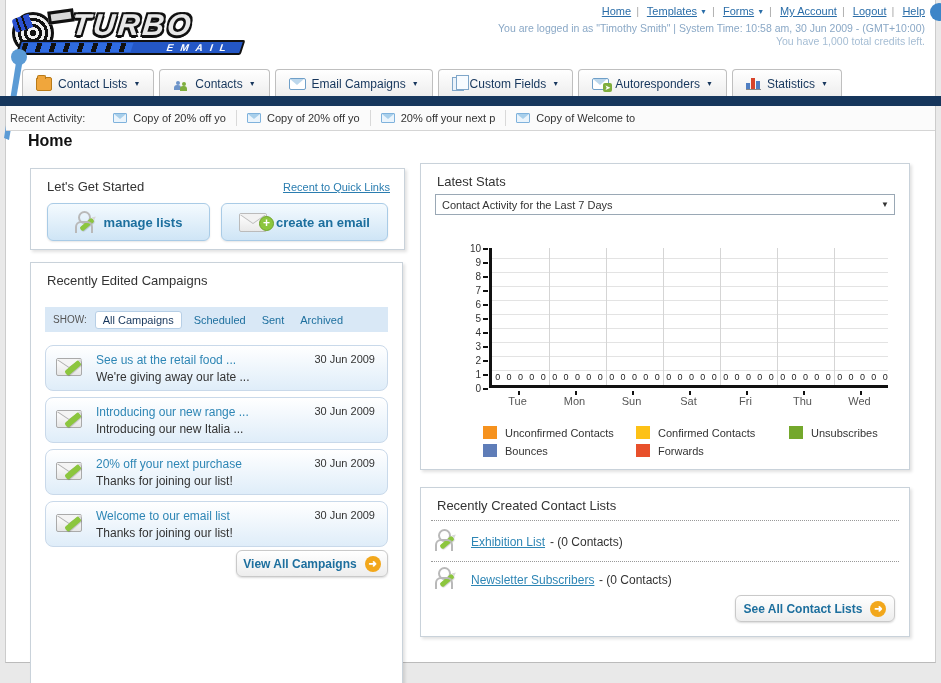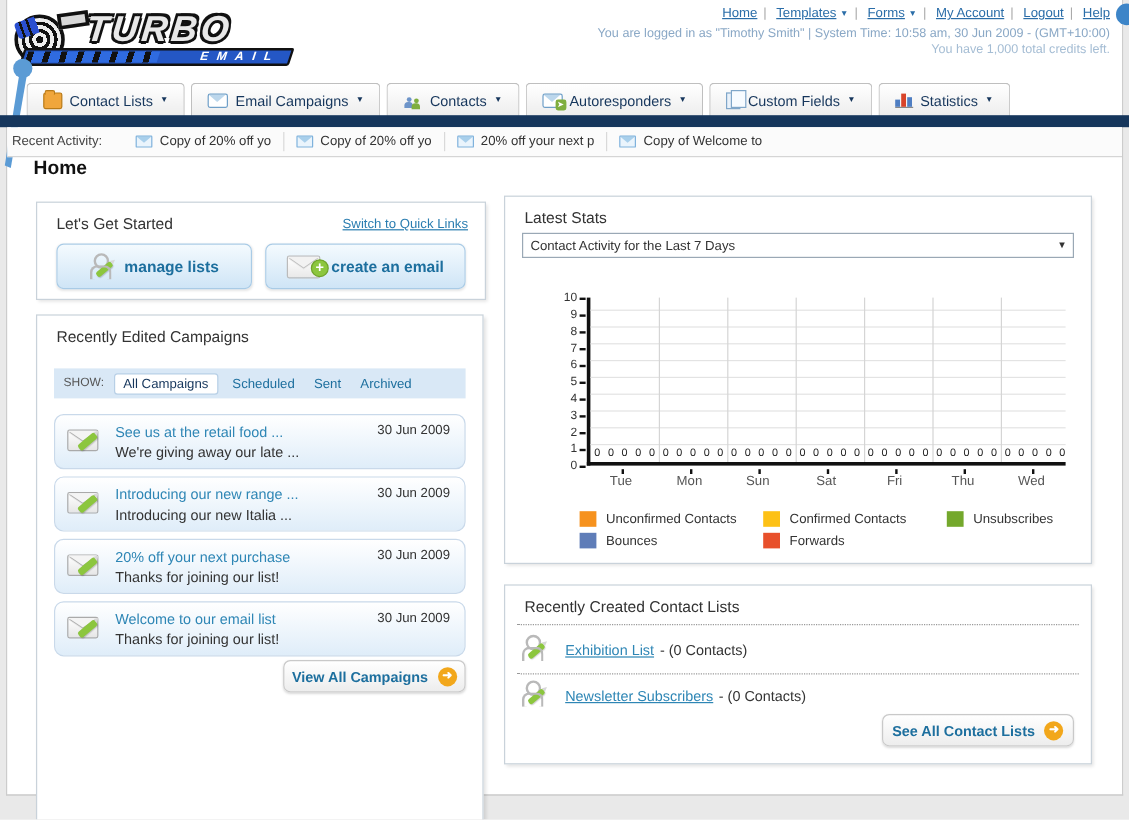--- a/index.html
+++ b/index.html
@@ -191,42 +191,42 @@
   <div class="help-dot"></div>
 
   <div class="nav-row">
     <div class="nav-tabs">
       <div class="tab">
         <span class="ic ic-folder"></span>
         <span>Contact Lists</span>
         <span class="dd-arrow">▼</span>
       </div>
       <div class="tab">
-        <span class="ic ic-env"></span>
-        <span>Email Campaigns</span>
-        <span class="dd-arrow">▼</span>
-      </div>
-      <div class="tab">
         <span class="ic">
             <span class="person p-blue"></span>
             <span class="person p-green"></span>
           </span>
         <span>Contacts</span>
         <span class="dd-arrow">▼</span>
       </div>
       <div class="tab">
+        <span class="ic ic-env"></span>
+        <span>Email Campaigns</span>
+        <span class="dd-arrow">▼</span>
+      </div>
+      <div class="tab">
+        <span class="ic ic-docs"></span>
+        <span>Custom Fields</span>
+        <span class="dd-arrow">▼</span>
+      </div>
+      <div class="tab">
         <span class="ic ic-env">
             <span class="badge-green-arrow">➤</span>
           </span>
         <span>Autoresponders</span>
-        <span class="dd-arrow">▼</span>
-      </div>
-      <div class="tab">
-        <span class="ic ic-docs"></span>
-        <span>Custom Fields</span>
         <span class="dd-arrow">▼</span>
       </div>
       <div class="tab">
         <span class="ic ic-bars">
             <i></i>
             <i></i>
             <i></i>
           </span>
         <span>Statistics</span>
         <span class="dd-arrow">▼</span>
@@ -252,21 +252,21 @@
     <span class="act-item" style="border-right:none;">
       <span class="mini-env"></span>
       <span>Copy of Welcome to</span>
     </span>
   </div>
 
   <div class="home-title">Home</div>
 
   <div class="panel p-start">
     <div class="panel-title">Let's Get Started</div>
-    <a class="switch-link">Switch to Quick Links</a>
+    <a class="switch-link">Recent to Quick Links</a>
     <div class="blue-btn btn-manage">
       <span class="person-outline">
           <span class="pencil"></span>
         </span>
       <span>manage lists</span>
     </div>
     <div class="blue-btn btn-create">
       <span class="env-plus">
           <span class="plus-badge">+</span>
         </span>

